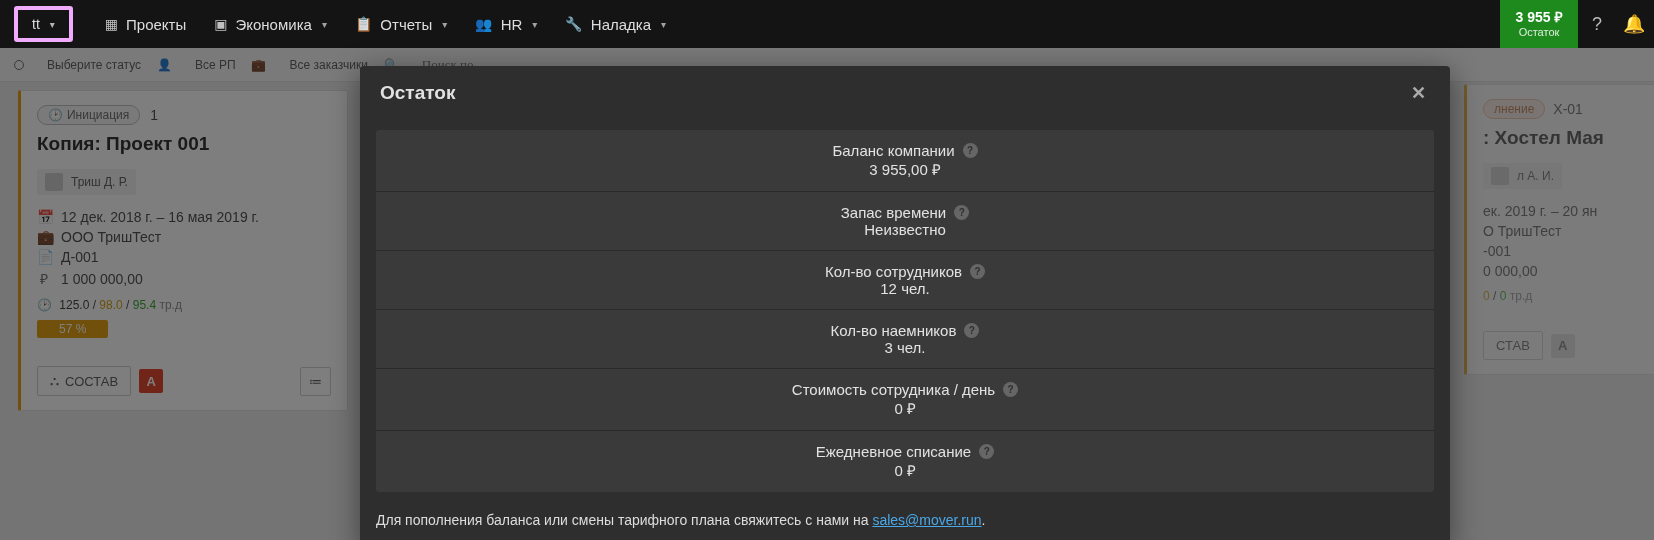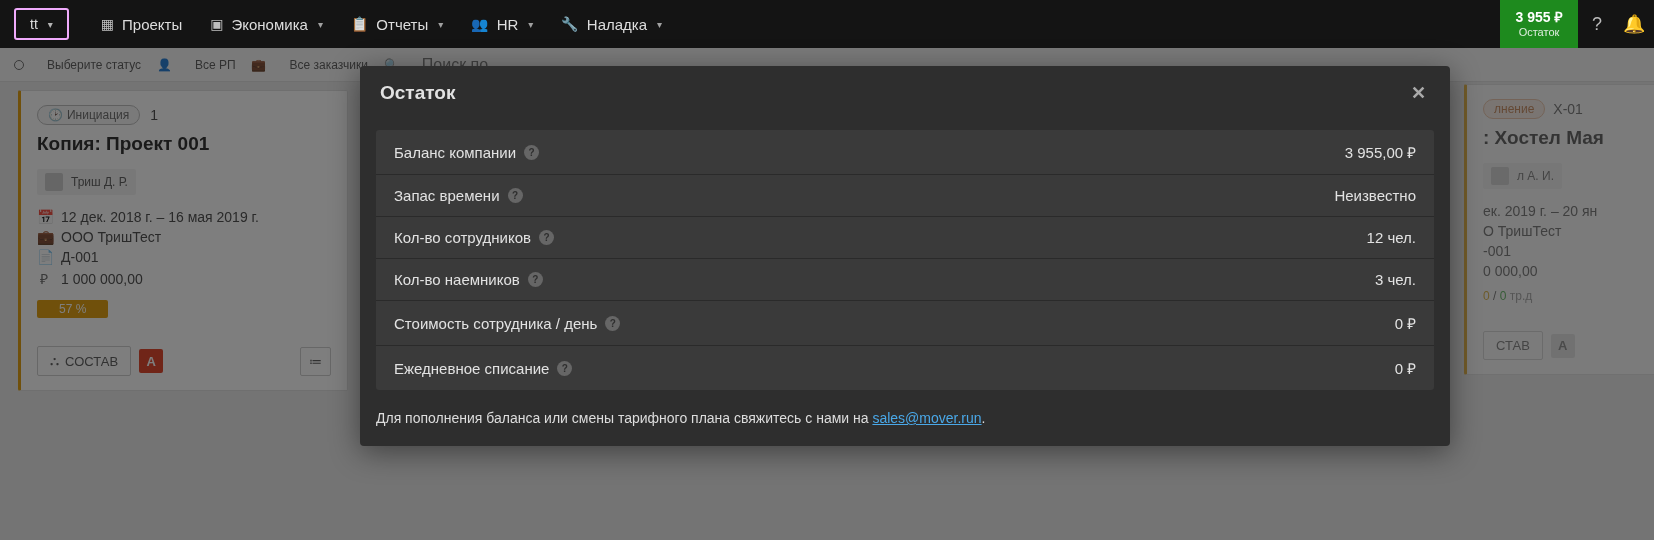--- a/index.html
+++ b/index.html
@@ -17,21 +17,21 @@
 .topnav {
   background: #141414;
   height: 48px;
   display: flex;
   align-items: center;
   padding: 0 14px;
   color: #ccc;
   position: relative;
 }
 .brand-btn {
-  border: 2px solid #f0abfc;
+  border: 4px solid #f0abfc;
   border-radius: 3px;
   padding: 6px 14px;
   display: flex;
   align-items: center;
   gap: 10px;
   color: #ddd;
   font-size: 14px;
 }
 .brand-btn .caret { font-size: 10px; opacity: .8; }
 .nav-items { display: flex; align-items: center; gap: 28px; margin-left: 32px; }
@@ -179,20 +179,21 @@
   border-radius: 3px;
   overflow: hidden;
 }
 .mrow {
   display: flex;
   justify-content: space-between;
   align-items: center;
   padding: 12px 18px;
   border-bottom: 1px solid #2a2a2a;
   font-size: 15px;
+  flex-direction: column;
 }
 .mrow:last-child { border-bottom: none; }
 .mrow .k { display: flex; align-items: center; gap: 8px; }
 .qmark {
   display: inline-flex; width: 15px; height: 15px;
   background: #666; border-radius: 50%;
   align-items: center; justify-content: center;
   font-size: 10px; color: #2e2e2e; font-weight: bold;
 }
 .history-btn {
@@ -277,21 +278,21 @@
   <div class="filter-item">
     <span>👤</span>
     <span>Все РП</span>
   </div>
   <div class="filter-item">
     <span>💼</span>
     <span>Все заказчики</span>
   </div>
   <div class="filter-item">
     <span style="color:#aaa;">🔍</span>
-    <input type="text" style="border: none; background: transparent; font-size: 16px; color: #b91c1c; outline: none;" placeholder="Поиск по">
+    <input type="text" style="border: none; background: transparent; font-size: 13px; color: #b91c1c; outline: none; font-family: Liberation Serif, serif;" placeholder="Поиск по">
   </div>
 </div>
 
 <div class="cards">
   <div class="card">
     <div style="display:flex;align-items:center;gap:10px;">
       <span class="pill">
         <span style="margin-right:4px;">🕑</span><span>Инициация</span>
       </span>
       <span>1</span>
@@ -310,20 +311,24 @@
         <span>ООО ТришТест</span>
       </div>
     <div class="meta-row">
         <span class="ico">📄</span>
         <span>Д-001</span>
       </div>
     <div class="meta-row">
         <span class="ico">₽</span>
         <span>1 000 000,00</span>
       </div>
+    <div class="trd">
+      <span style="margin-right:4px;">🕑</span>
+      <span class="a">125.0</span> / <span class="b">98.0</span> / <span class="c">95.4</span> <span class="lbl">тр.д</span>
+    </div>
     <span class="pct-badge">57 %</span>
     <div class="card-bottom">
       <div class="sostav-btn">
         <span>⛬</span>
         <span>СОСТАВ</span>
       </div>
       <div class="a-badge">А</div>
       <div style="flex:1"></div>
       <div class="sostav-btn" style="padding:6px 8px;">
           <span>≔</span>

